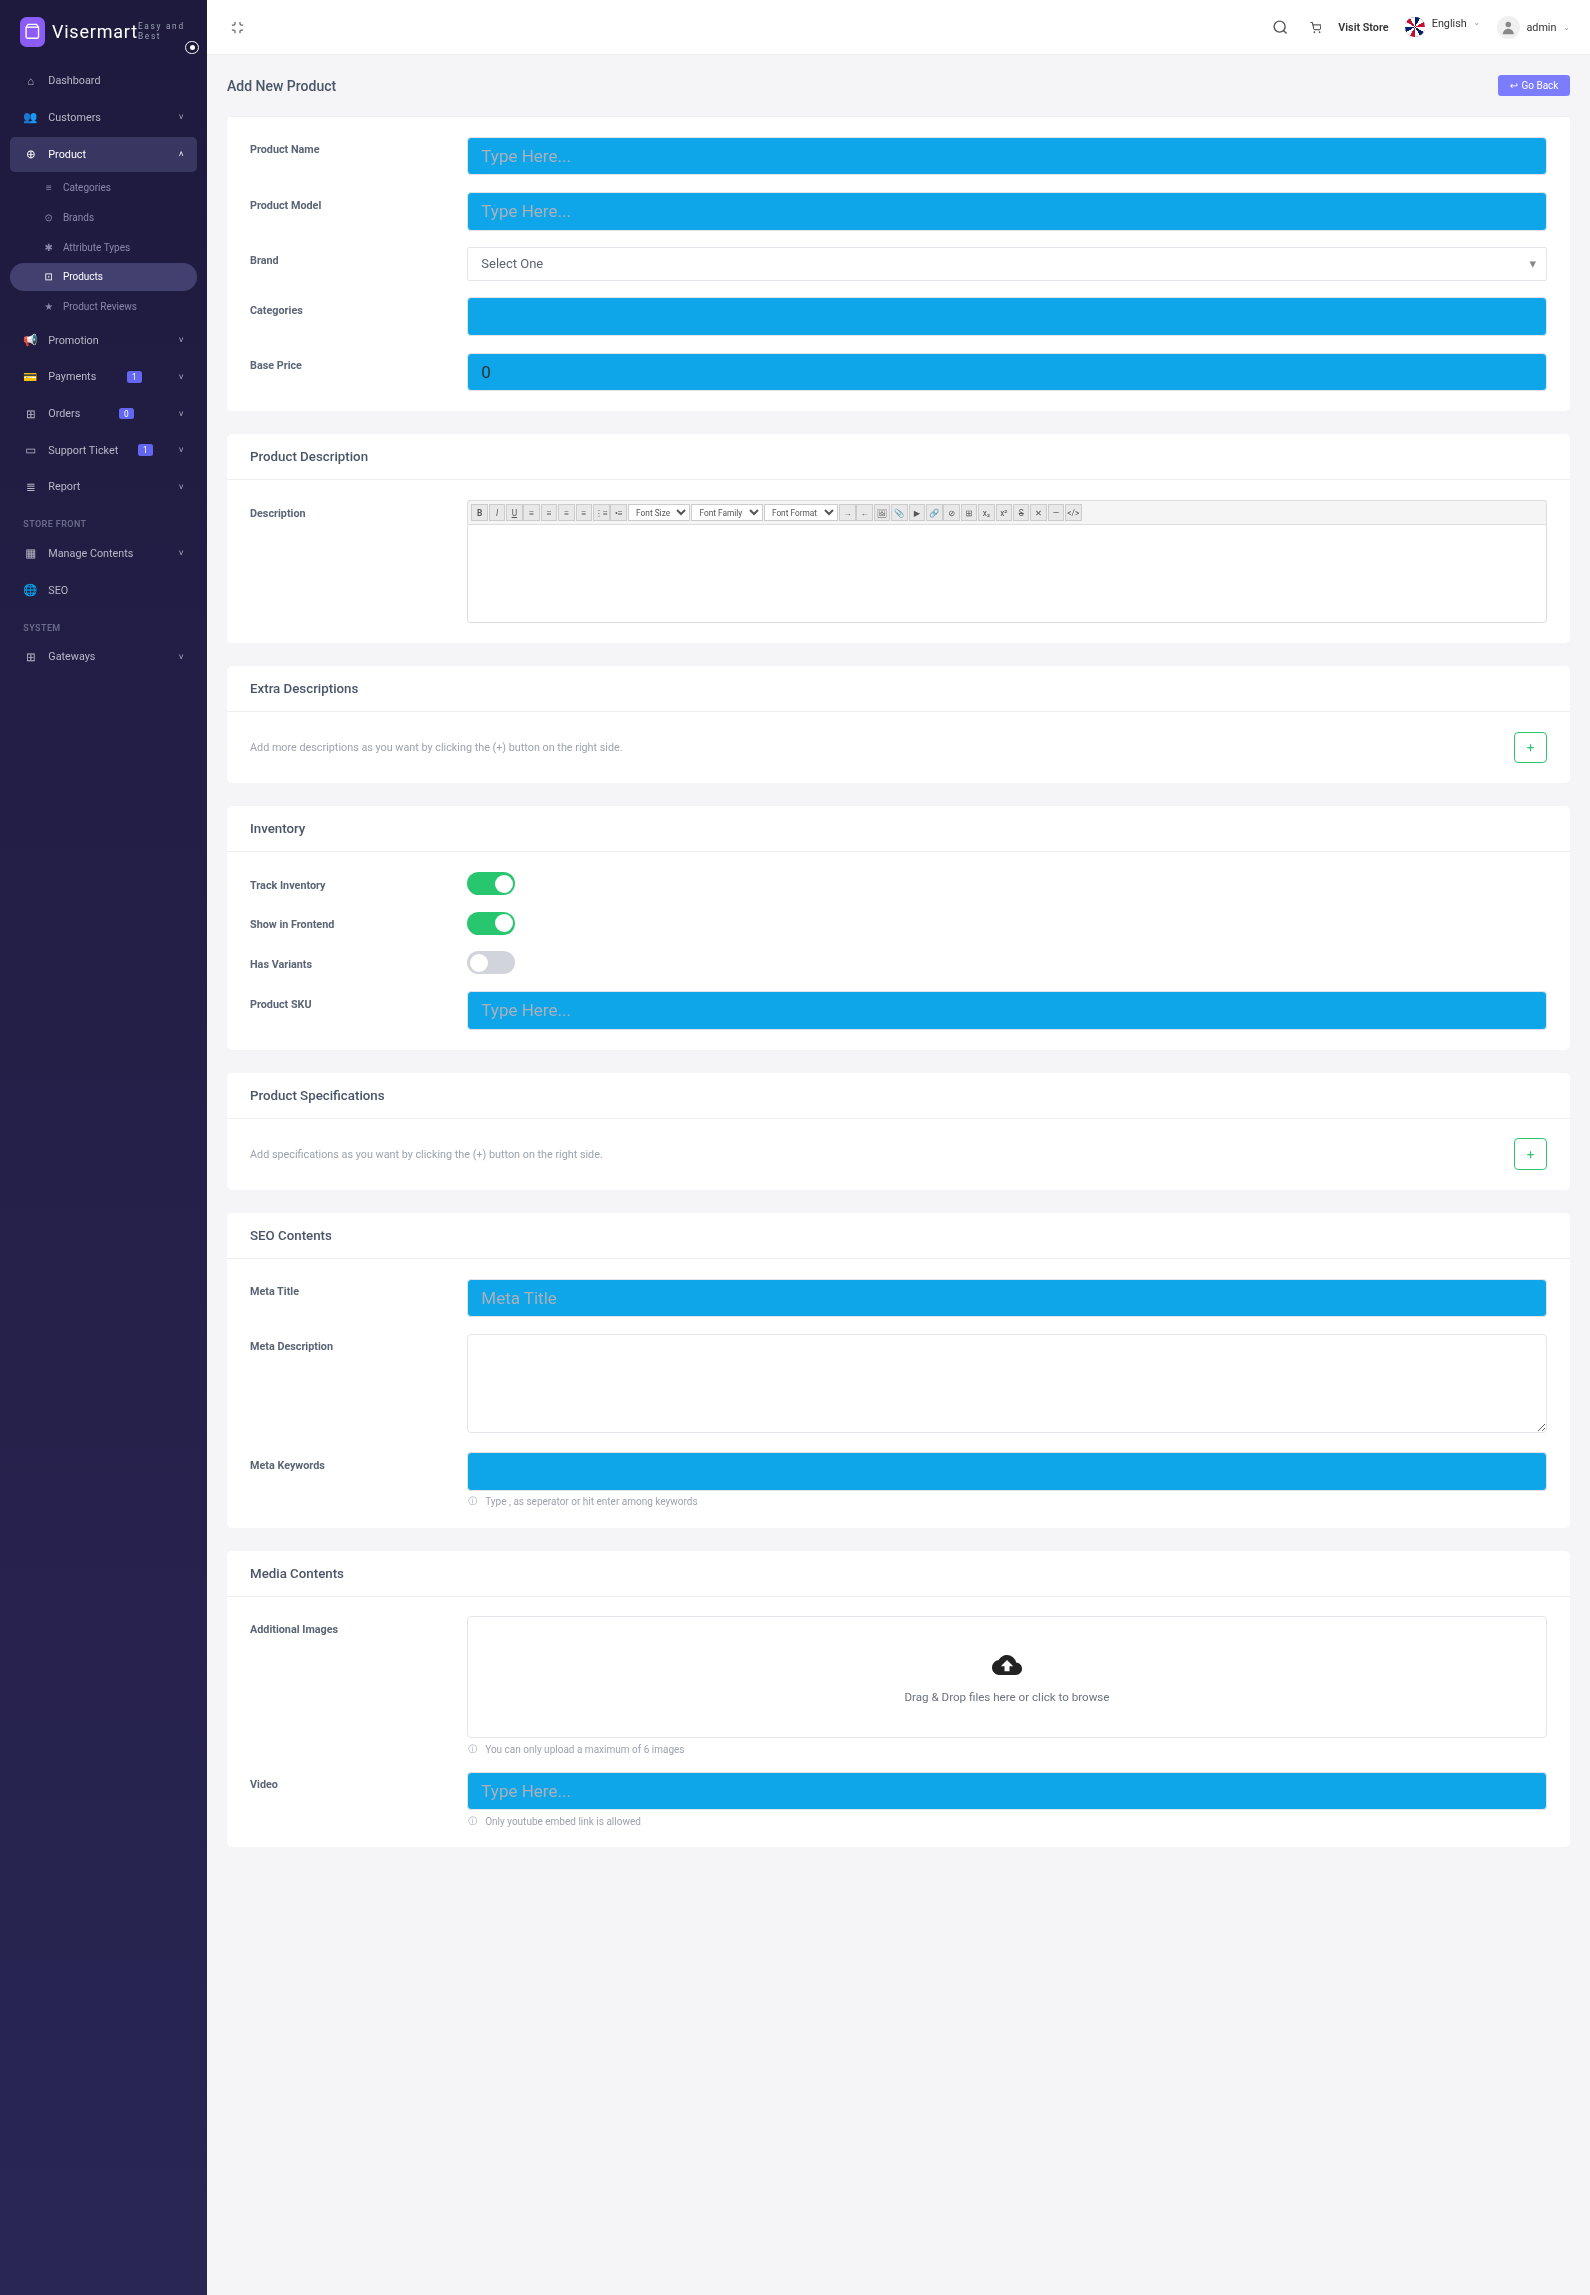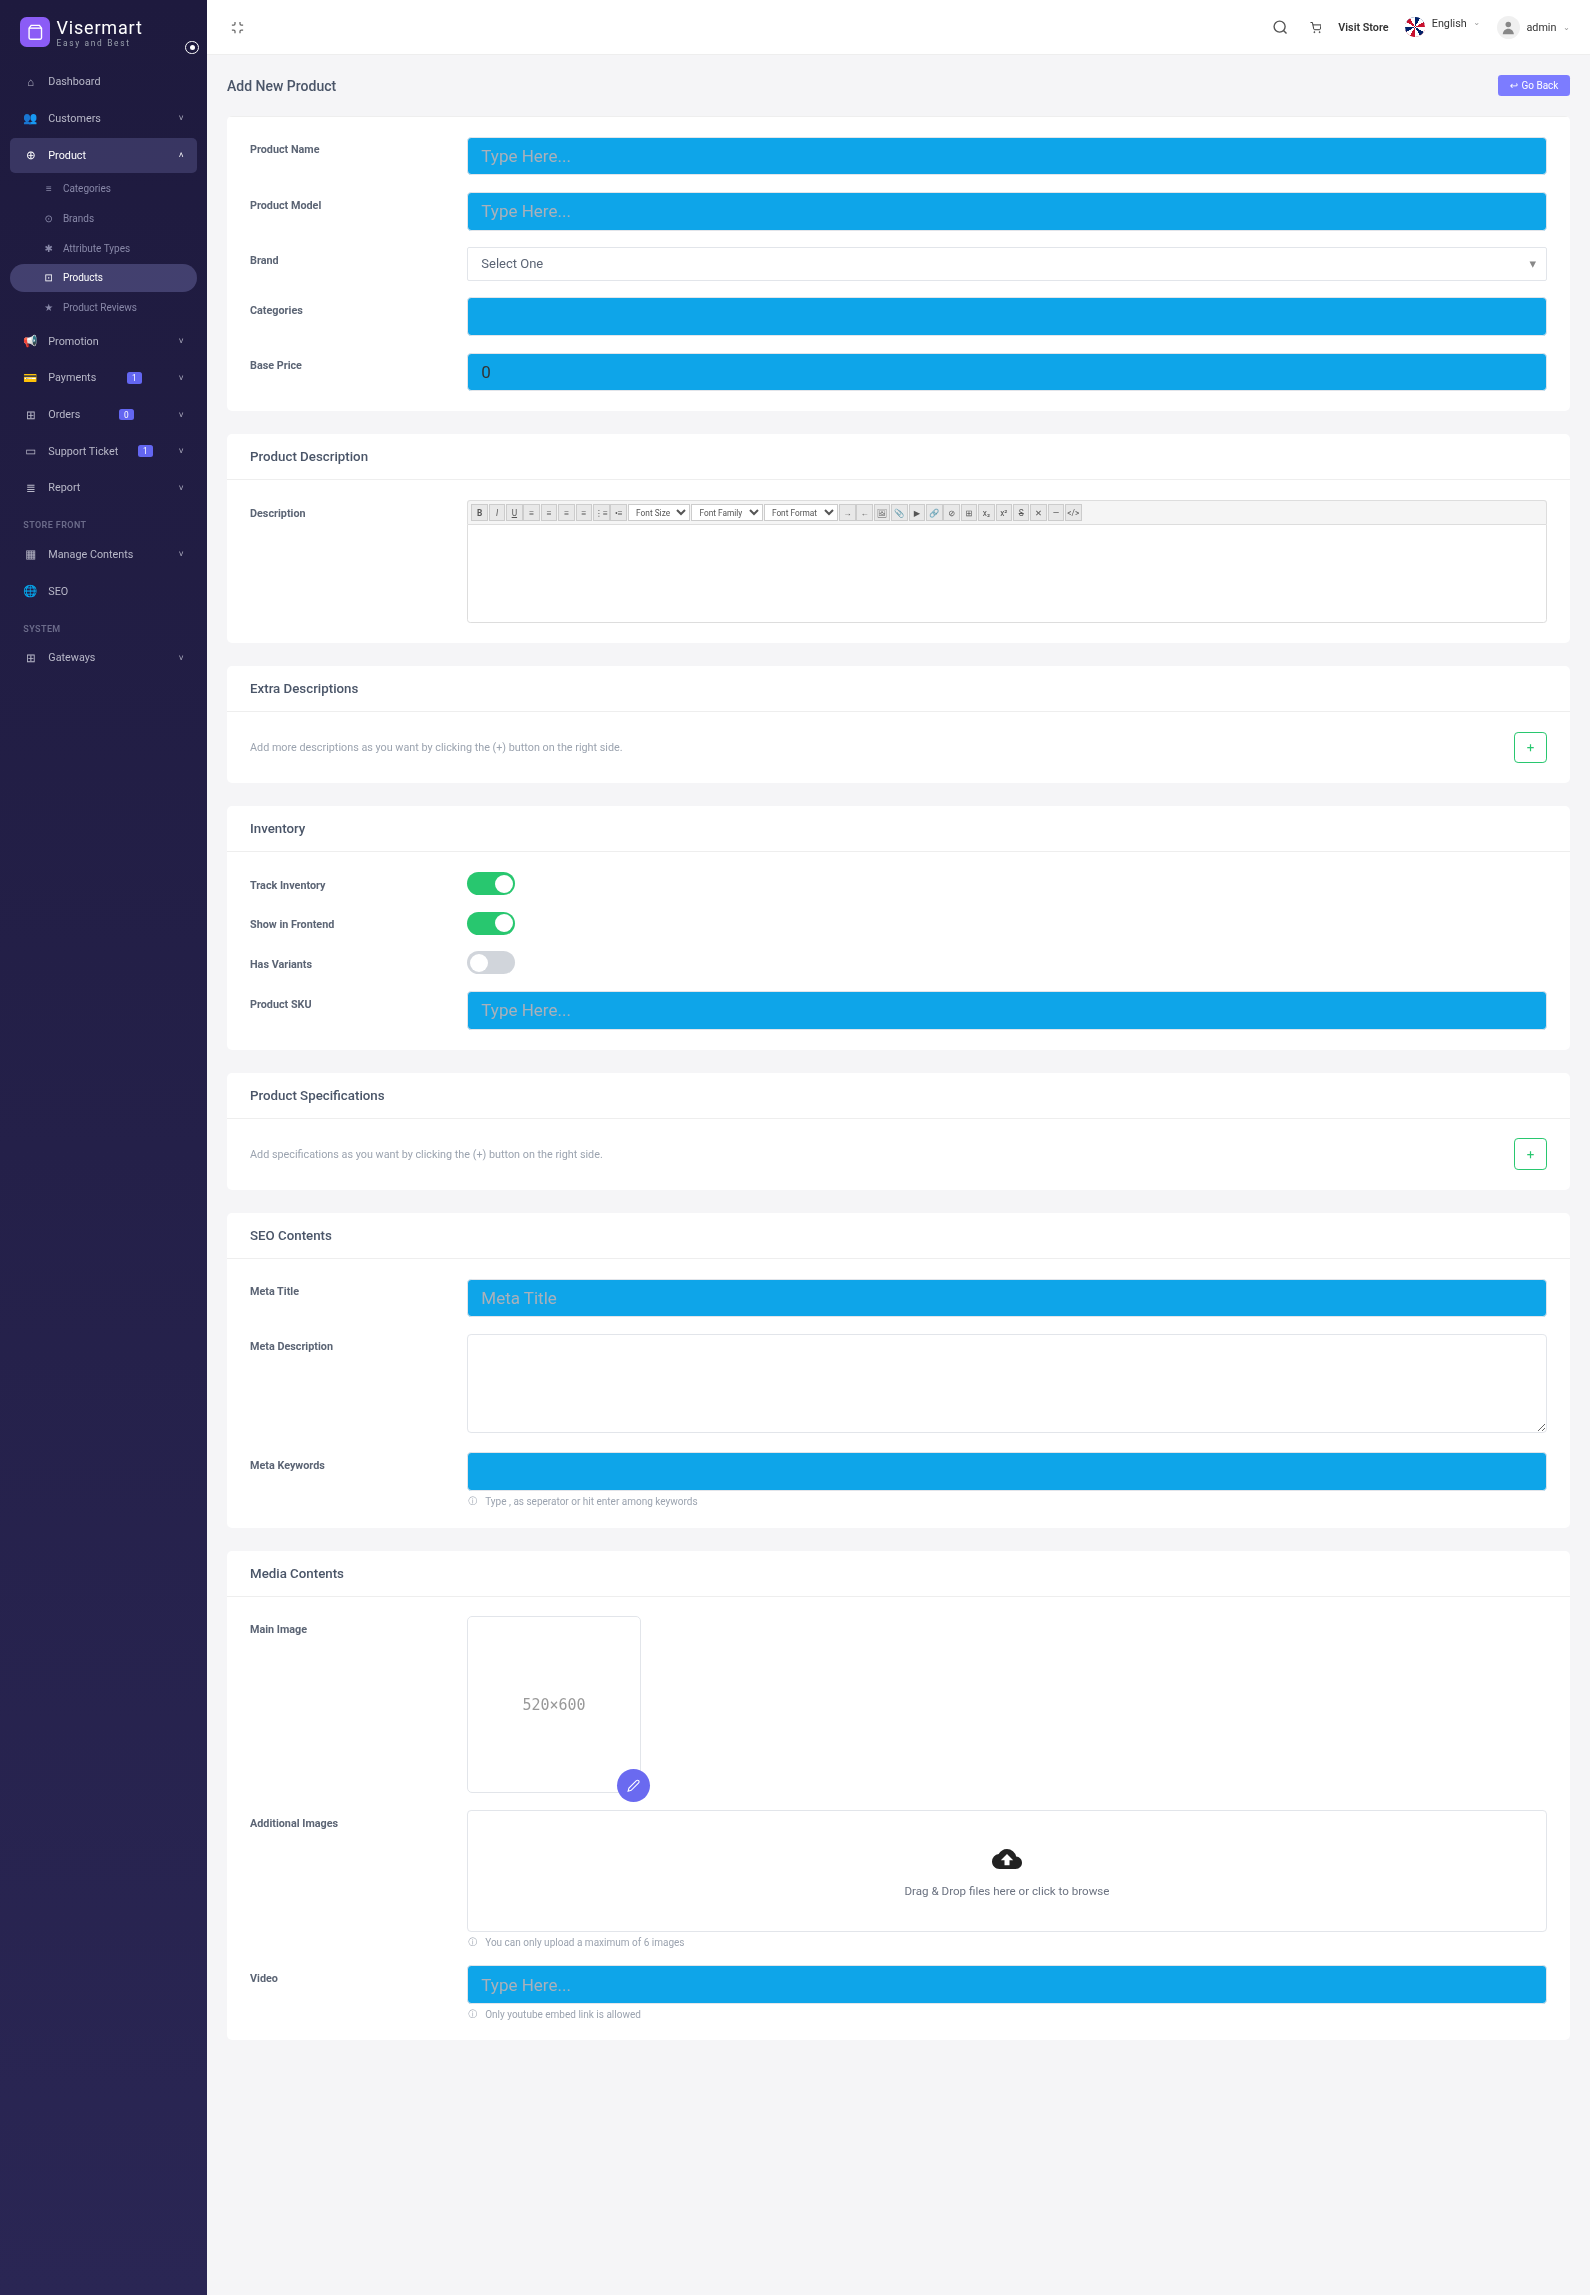--- a/index.html
+++ b/index.html
@@ -1,20 +1,20 @@
 <!DOCTYPE html>
 <html style="font-size:13.3px"><head>
 <meta charset="utf-8">
 <style>
 *{margin:0;padding:0;box-sizing:border-box;font-family:-apple-system,BlinkMacSystemFont,'Segoe UI',Roboto,sans-serif}
 body{background:#f5f5f7;font-size:10.8px;color:#333}
 .sidebar{position:fixed;left:0;top:0;width:207px;height:100vh;background:linear-gradient(180deg,#1e1a3e 0%,#2a2654 100%);color:#fff;overflow-y:auto;z-index:100}
 .logo-area{padding:16.6px 20px;display:flex;align-items:center;gap:6.6px}
 .logo-icon{width:30px;height:30px;background:#8b5cf6;border-radius:6.6px;display:flex;align-items:center;justify-content:center;position:relative}
-.logo-text{display:flex;flex-direction:column}
+.logo-text{display:flex;flex-direction:row}
 .logo-text .brand{font-size:18px;font-weight:400;letter-spacing:0.8px}
 .logo-text .tag{font-size:8.3px;color:#9ca3af;letter-spacing:1.7px}
 .collapse-btn{position:absolute;right:8.3px;top:41px;width:13.3px;height:13.3px;border:0.8px solid #fff;border-radius:50%;display:flex;align-items:center;justify-content:center}
 .collapse-btn::after{content:'';width:5px;height:5px;background:#fff;border-radius:50%}
 .nav{padding:0 10px}
 .nav-item{display:flex;align-items:center;padding:10px 13.3px;color:#b8b8c8;font-size:10.8px;cursor:pointer;border-radius:5px;margin-bottom:1.7px;position:relative}
 .nav-item.active{background:rgba(120,120,180,0.3);color:#fff}
 .nav-item .chevron{margin-left:auto;font-size:8.3px}
 .nav-item .badge{margin-left:auto;background:#6366f1;color:#fff;font-size:8.3px;padding:0.8px 5px;border-radius:2.5px;margin-right:6.6px}
 .nav-item .badge.zero{background:#6366f1}
@@ -381,33 +381,20 @@
         </div>
       </div>
     </div>
 
     
     <div class="card">
       <div class="card-header">Media Contents</div>
       <div class="card-divider"></div>
       <div class="card-body">
         <div class="form-row">
-          <div class="form-label">Main Image</div>
-          <div class="form-control">
-            <div class="image-upload">
-              <span class="image-placeholder">520×600</span>
-              <div class="edit-btn">
-                <svg width="13.3" height="13.3" viewBox="0 0 24 24" fill="none" stroke="currentColor" stroke-width="2">
-                    <path d="M17 3a2.828 2.828 0 114 4L7.5 20.5 2 22l1.5-5.5L17 3z"></path>
-                  </svg>
-              </div>
-            </div>
-          </div>
-        </div>
-        <div class="form-row">
           <div class="form-label">Additional Images</div>
           <div class="form-control">
             <div class="dropzone">
               <div class="dropzone-icon">
                 <svg width="36" height="30" viewBox="0 0 24 24" fill="currentColor">
                     <path d="M19.35 10.04A7.49 7.49 0 0012 4C9.11 4 6.6 5.64 5.35 8.04A5.994 5.994 0 000 14c0 3.31 2.69 6 6 6h13c2.76 0 5-2.24 5-5 0-2.64-2.05-4.78-4.65-4.96zM14 13v4h-4v-4H7l5-5 5 5h-3z"></path>
                   </svg>
               </div>
               <div class="dropzone-text">Drag &amp; Drop files here or click to browse</div>
             </div>

